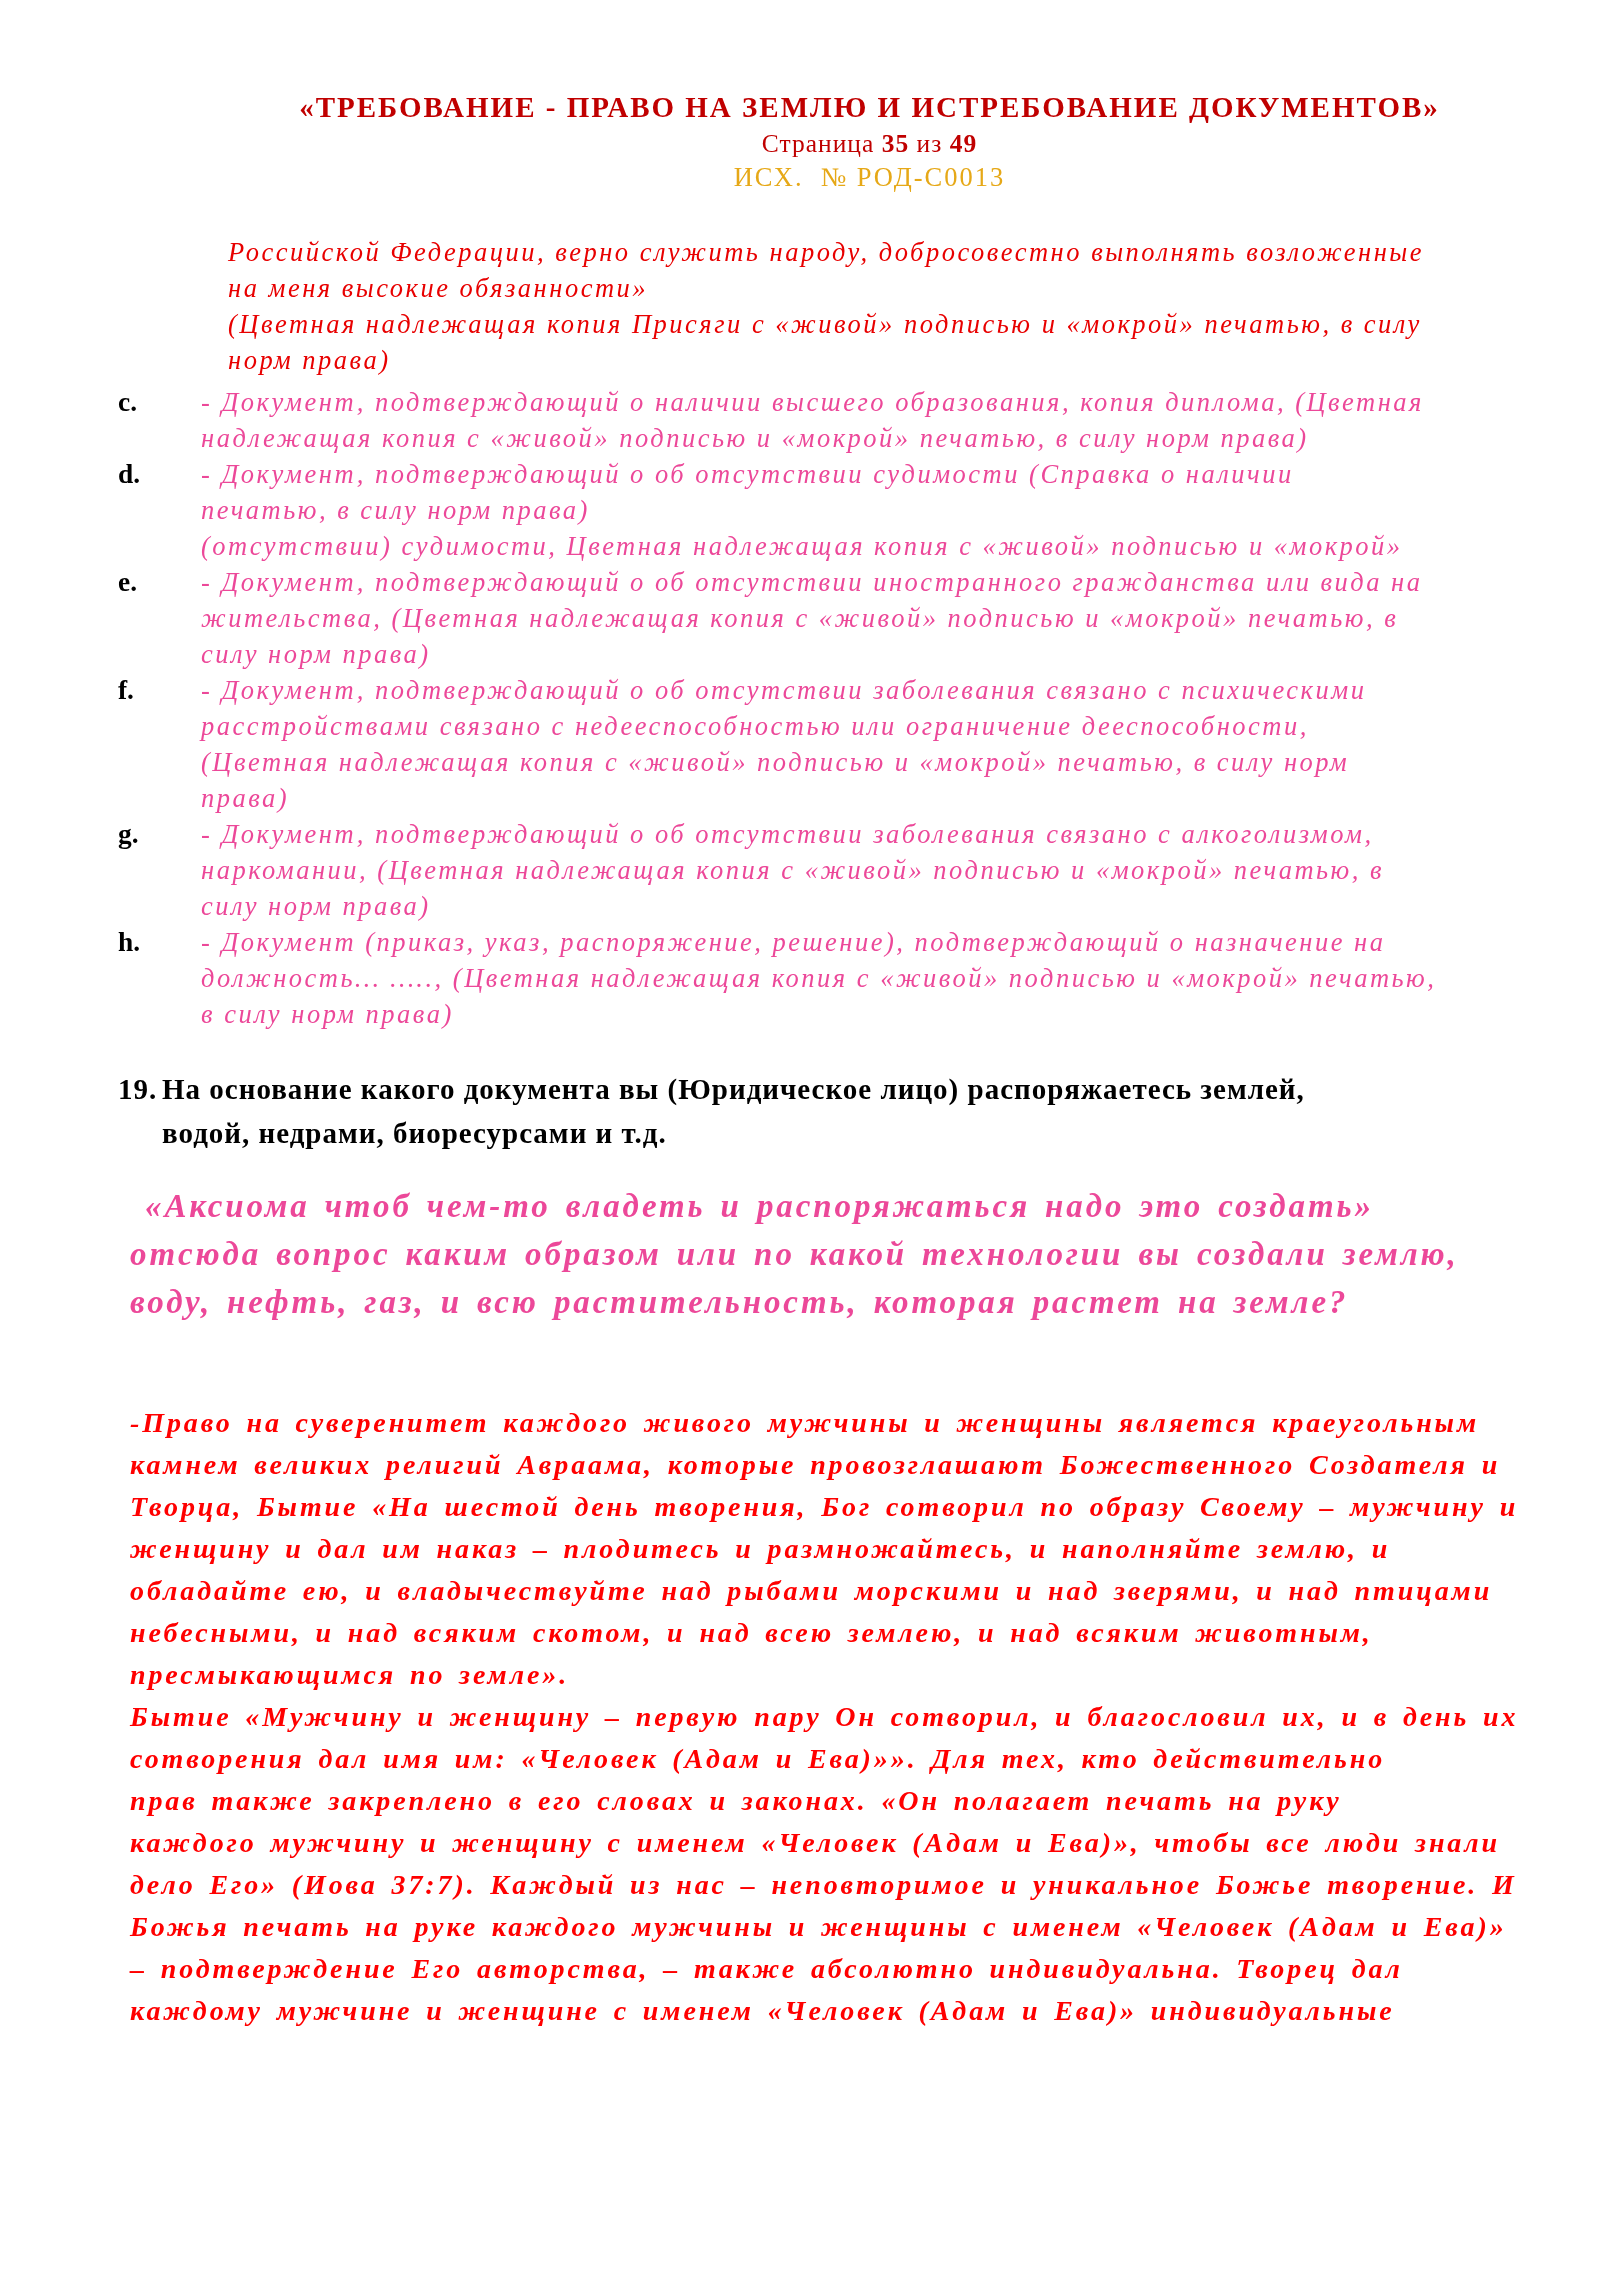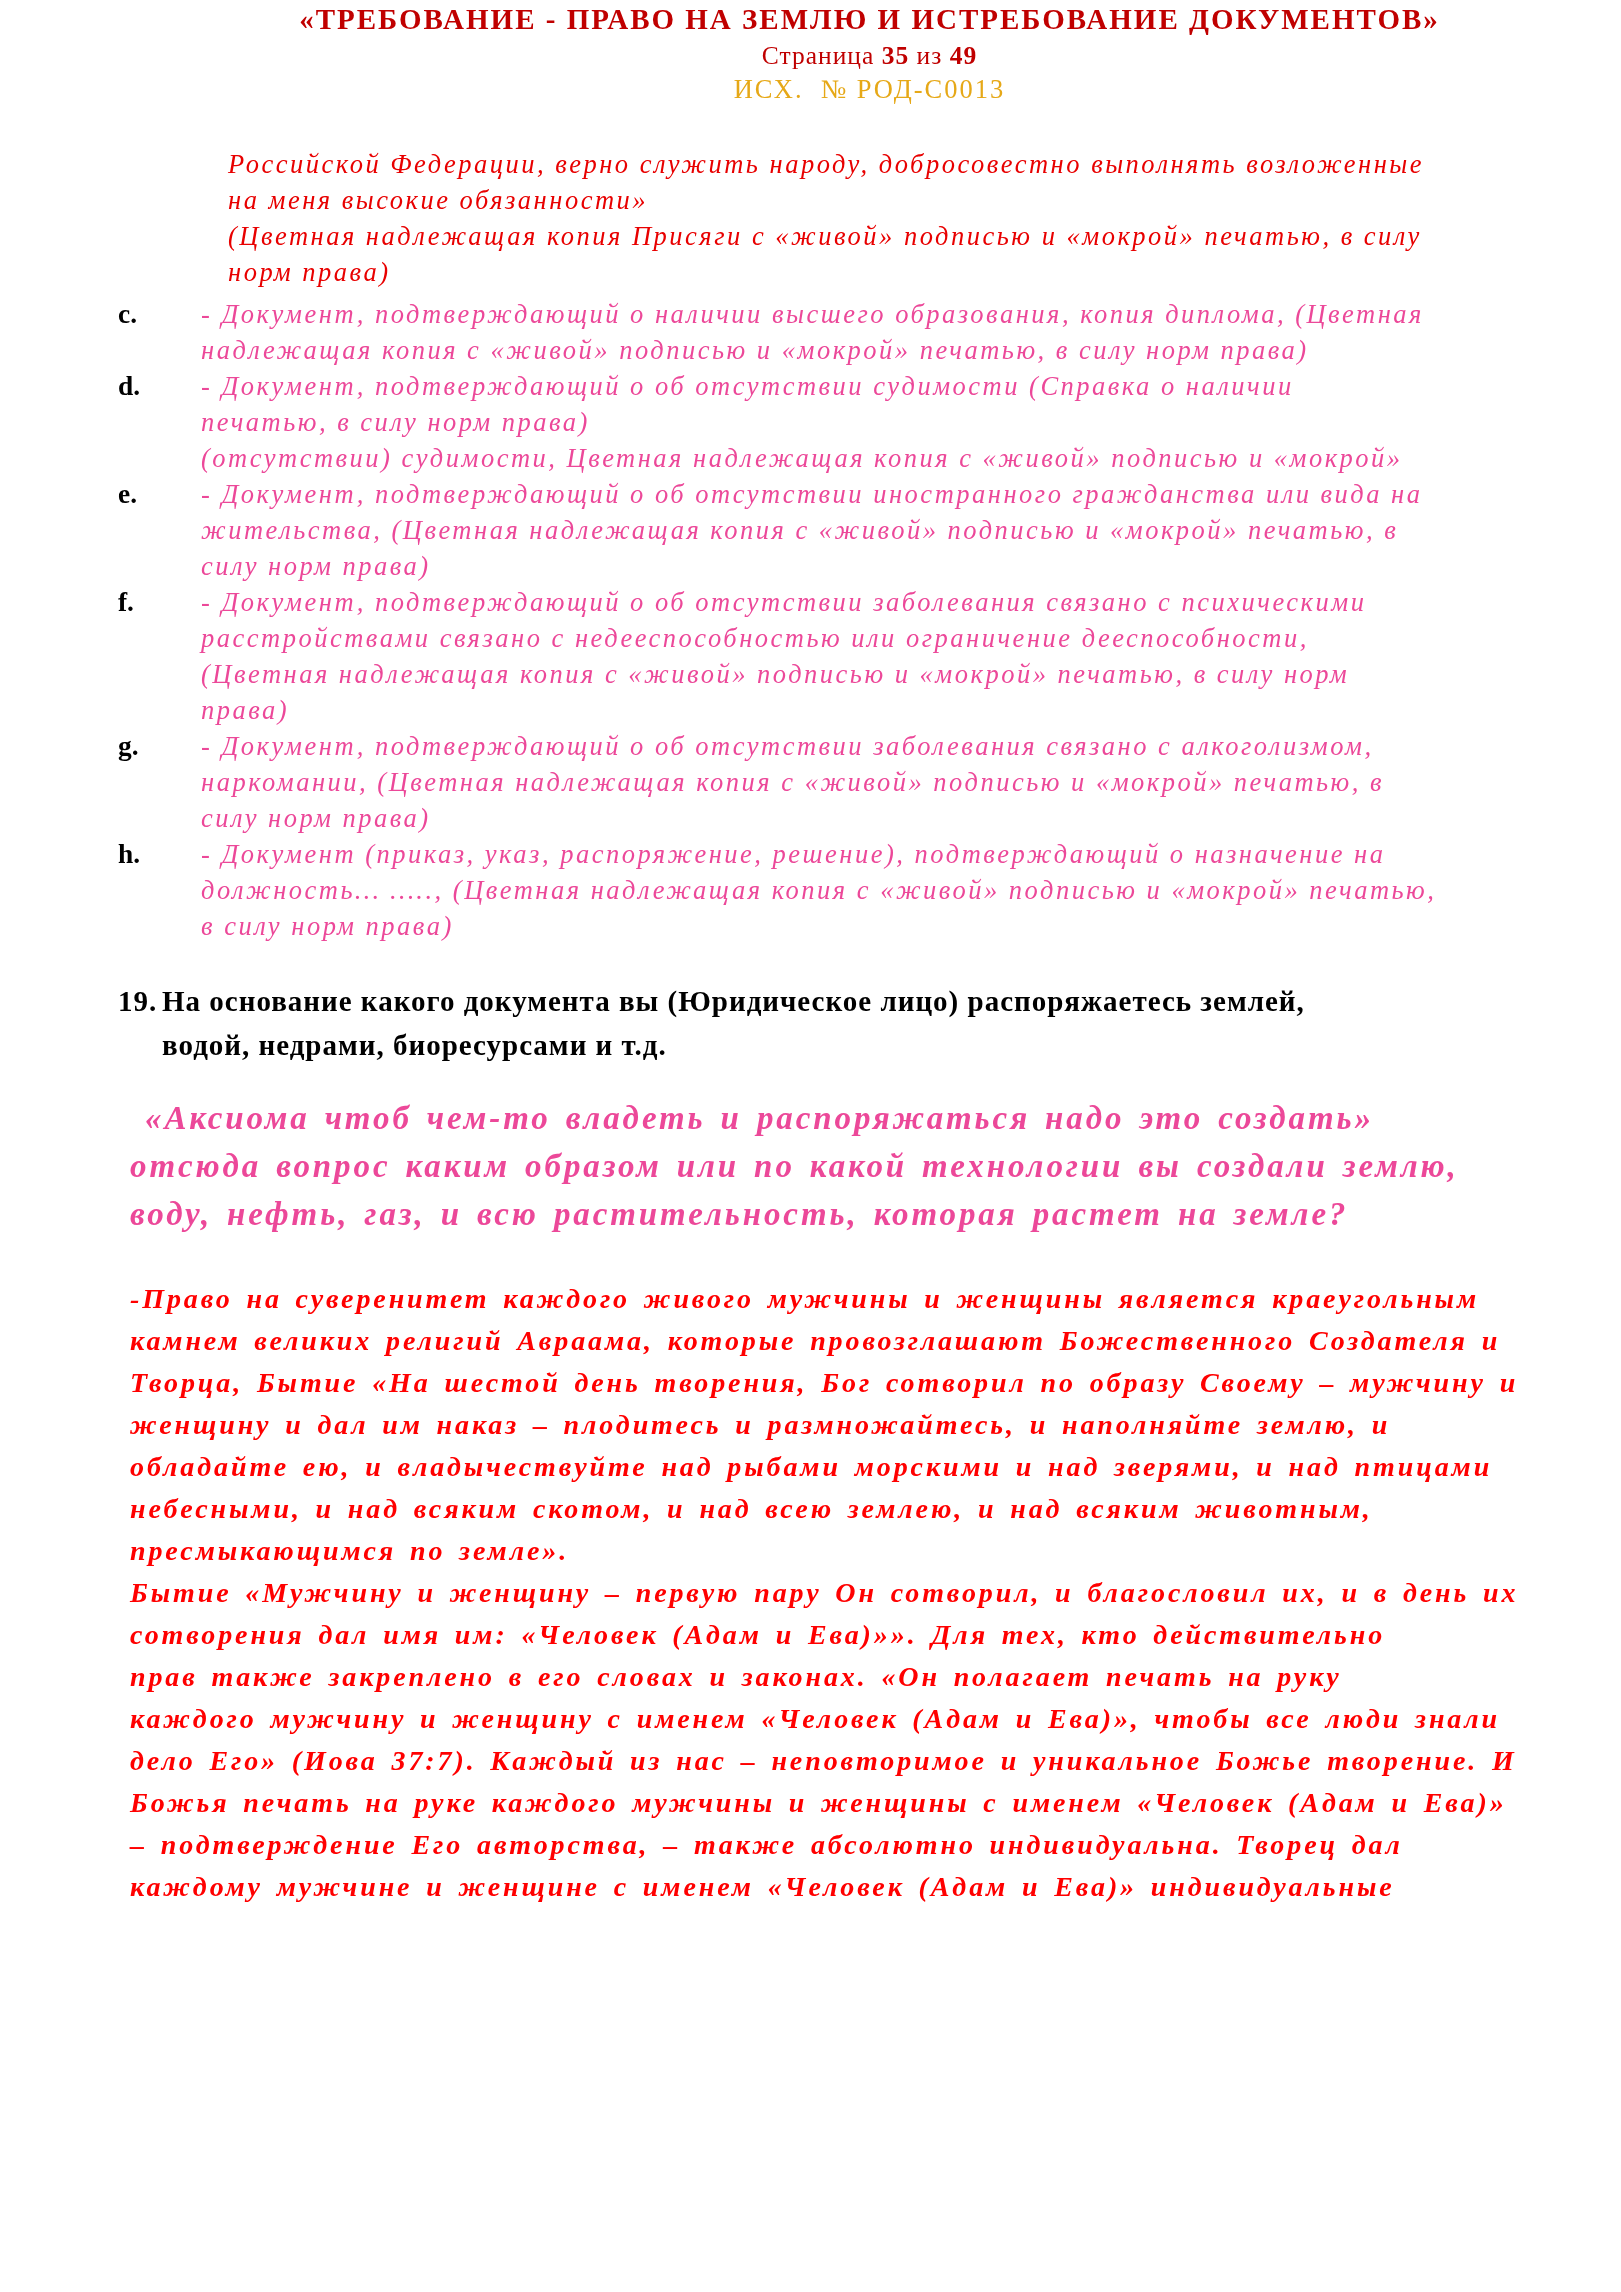--- a/index.html
+++ b/index.html
@@ -9,20 +9,21 @@
   }
   .page {
     position: relative;
     width: 1621px;
     height: 2293px;
     background: #ffffff;
     overflow: hidden;
     font-family: "Liberation Serif", "DejaVu Serif", serif;
   }
   .content {
+    padding-top: 88px;
   }
   
   .doc-header {
     text-align: center;
     padding-left: 118px;
     color: #c00000;
   }
   .doc-title {
     font-size: 29px;
     line-height: 39px;
@@ -105,21 +106,21 @@
     color: #ec4899;
     font-weight: bold;
     font-style: italic;
     font-size: 33px;
     line-height: 48px;
     letter-spacing: 2.9px;
     word-spacing: 3.9px;
   }
   
   .sovereignty {
-    margin-top: 40px;
+    margin-top: 76px;
     margin-left: 130px;
     color: #ff0000;
     font-weight: bold;
     font-style: italic;
     font-size: 28px;
     line-height: 42px;
     letter-spacing: 2.9px;
     word-spacing: 3.9px;
   }
 </style>

